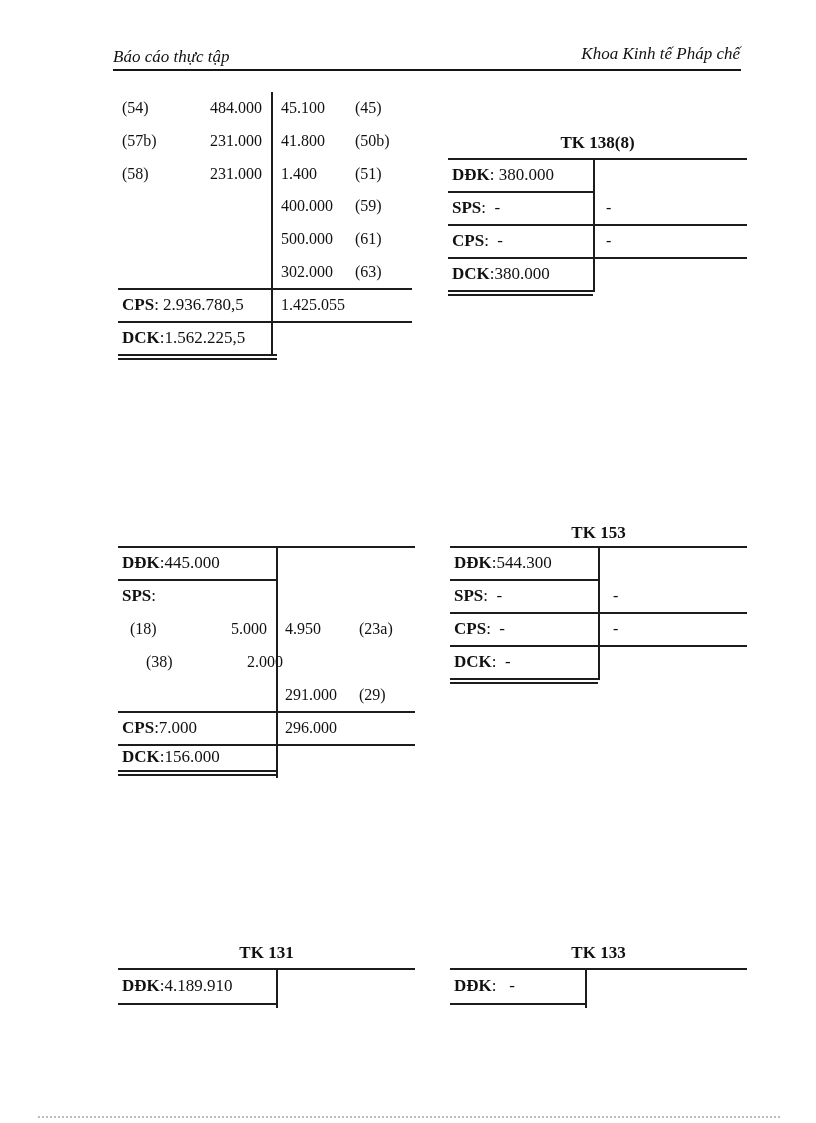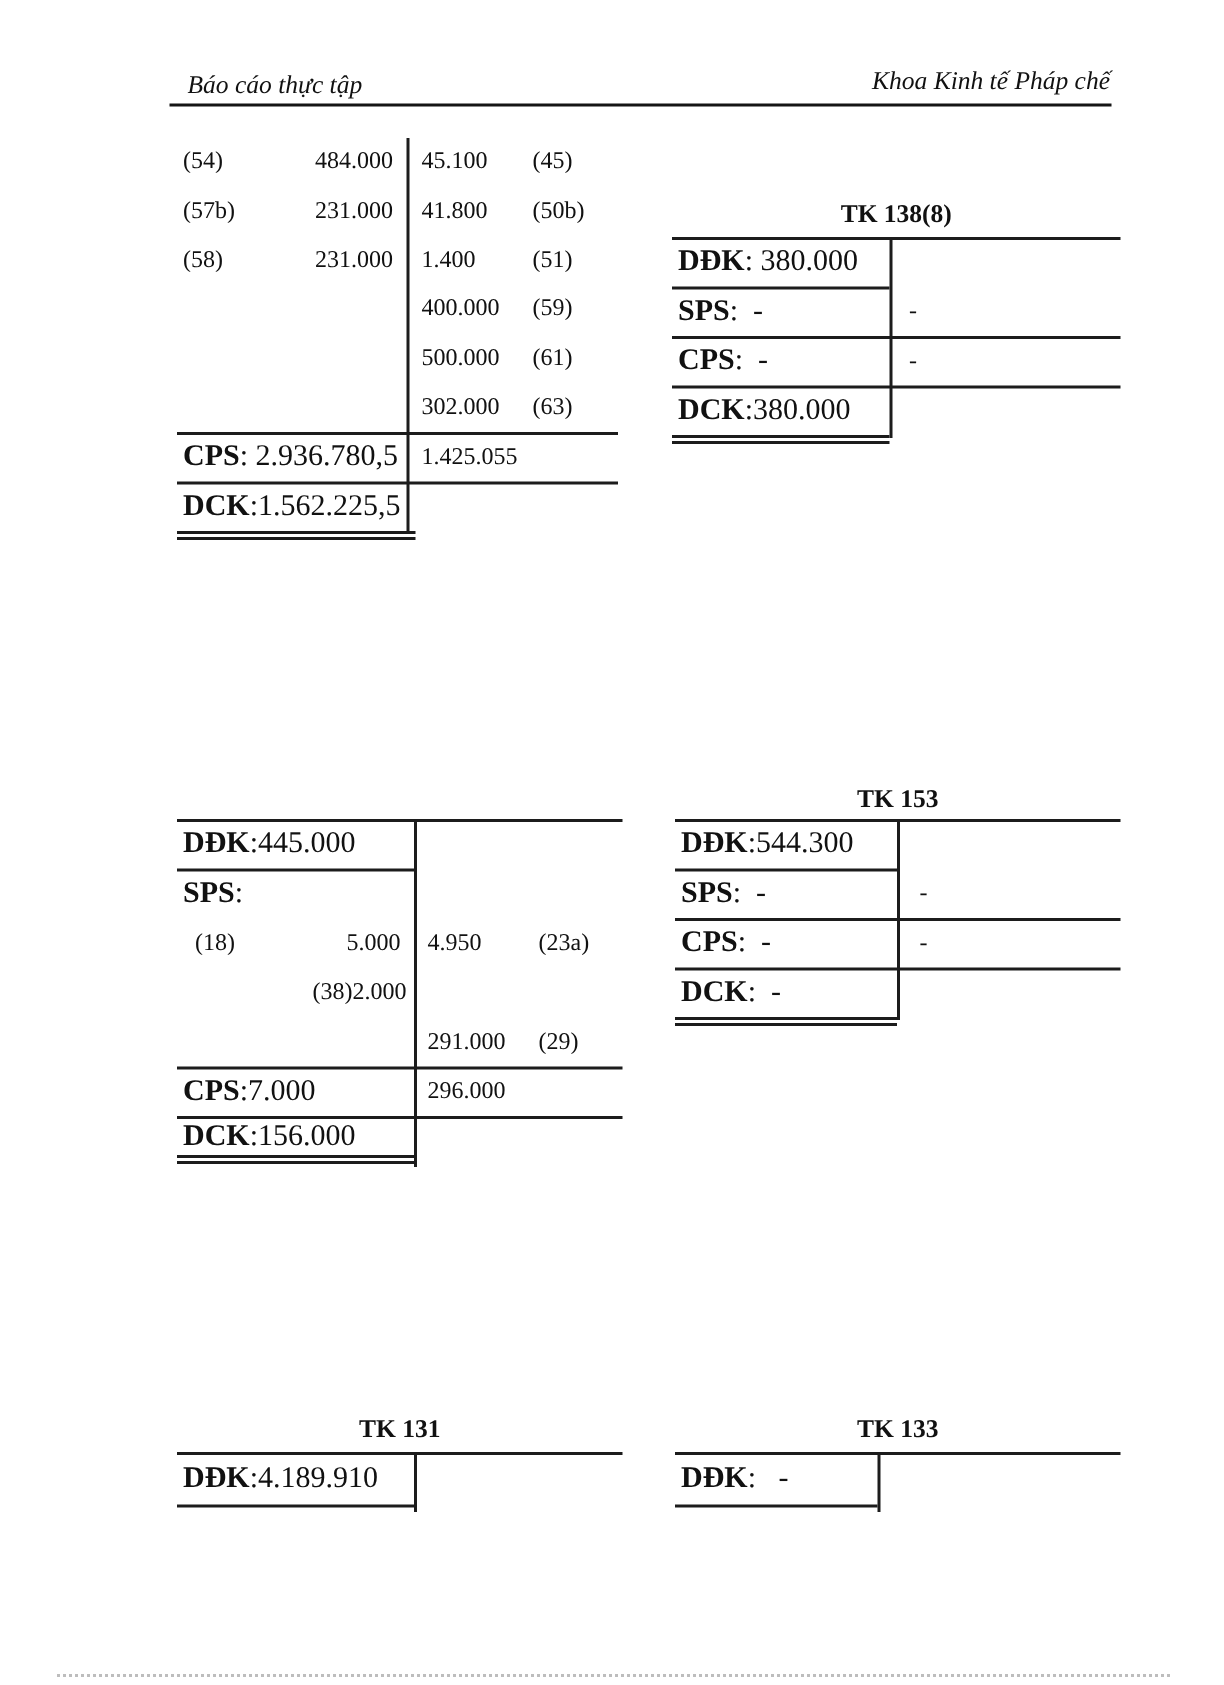--- a/index.html
+++ b/index.html
@@ -2,32 +2,32 @@
 <html><head>
 <meta charset="utf-8">
 <style>
   html,body{margin:0;padding:0;background:#fff;}
   #page{
     position:relative; width:816px; height:1123px; background:#ffffff;
     font-family:"Liberation Serif","DejaVu Serif",serif; color:#111;
     overflow:hidden;
   }
   
-  .hdr-left{position:absolute; left:113px; top:47px; font-style:italic; font-size:17px;margin-left:12px;}
+  .hdr-left{position:absolute; left:113px; top:47px; font-style:italic; font-size:17px;}
   .hdr-right{position:absolute; right:76px; top:44px; font-style:italic; font-size:17px;}
   .hdr-rule{position:absolute; left:113px; top:69px; width:628px; height:2px; background:#151515;}
   
   .acct{position:absolute;}
   .title{position:absolute; top:0; left:0; width:100%; text-align:center;
          font-weight:bold; font-size:17px; line-height:22px;}
   .line{position:absolute; height:2px; background:#1c1c1c;}
   .dline{position:absolute; height:2px; border-top:2px solid #1c1c1c; border-bottom:2px solid #1c1c1c; background:transparent;}
   .vline{position:absolute; width:2px; background:#1c1c1c;}
   .row{position:absolute; left:0; width:100%;}
-  .lcell{position:absolute; left:4px; top:0; bottom:0; display:flex; align-items:center; font-size:20px;}
+  .lcell{position:absolute; left:4px; top:0; bottom:0; display:flex; align-items:center; font-size:17px;}
   .rcell{position:absolute; top:0; bottom:0; display:flex; align-items:center; font-size:16px;}
   .lbl{font-weight:bold;}
   .val{white-space:pre;}
   .lentry{position:absolute; display:flex; justify-content:space-between; align-items:center; font-size:16px;}
   .rentry{position:absolute; display:flex; align-items:center; font-size:16px;}
   .rentry .amt{display:inline-block; width:74px;}
   .footer-dots{position:absolute; left:38px; top:1116px; width:742px; height:0; border-top:2px dotted #bdbdbd;}
 </style>
 </head>
 <body>
@@ -147,21 +147,21 @@
       <span class="lcell">
           <span class="lbl">SPS</span>
           <span class="val">:</span>
         </span>
     </div>
 
     <div class="lentry" style="left:12px; top:90px; width:137px; height:33px;">
       <span>(18)</span>
       <span>5.000</span>
     </div>
-    <div class="lentry" style="left:16px; top:123px; width:137px; height:33px;justify-content:flex-end;">
+    <div class="lentry" style="left:28px; top:123px; width:137px; height:33px;">
       <span>(38)</span>
       <span>2.000</span>
     </div>
 
     <div class="rentry" style="left:167px; top:90px; width:128px; height:33px;">
       <span class="amt">4.950</span>
       <span>(23a)</span>
     </div>
     <div class="rentry" style="left:167px; top:156px; width:128px; height:33px;">
       <span class="amt">291.000</span>

